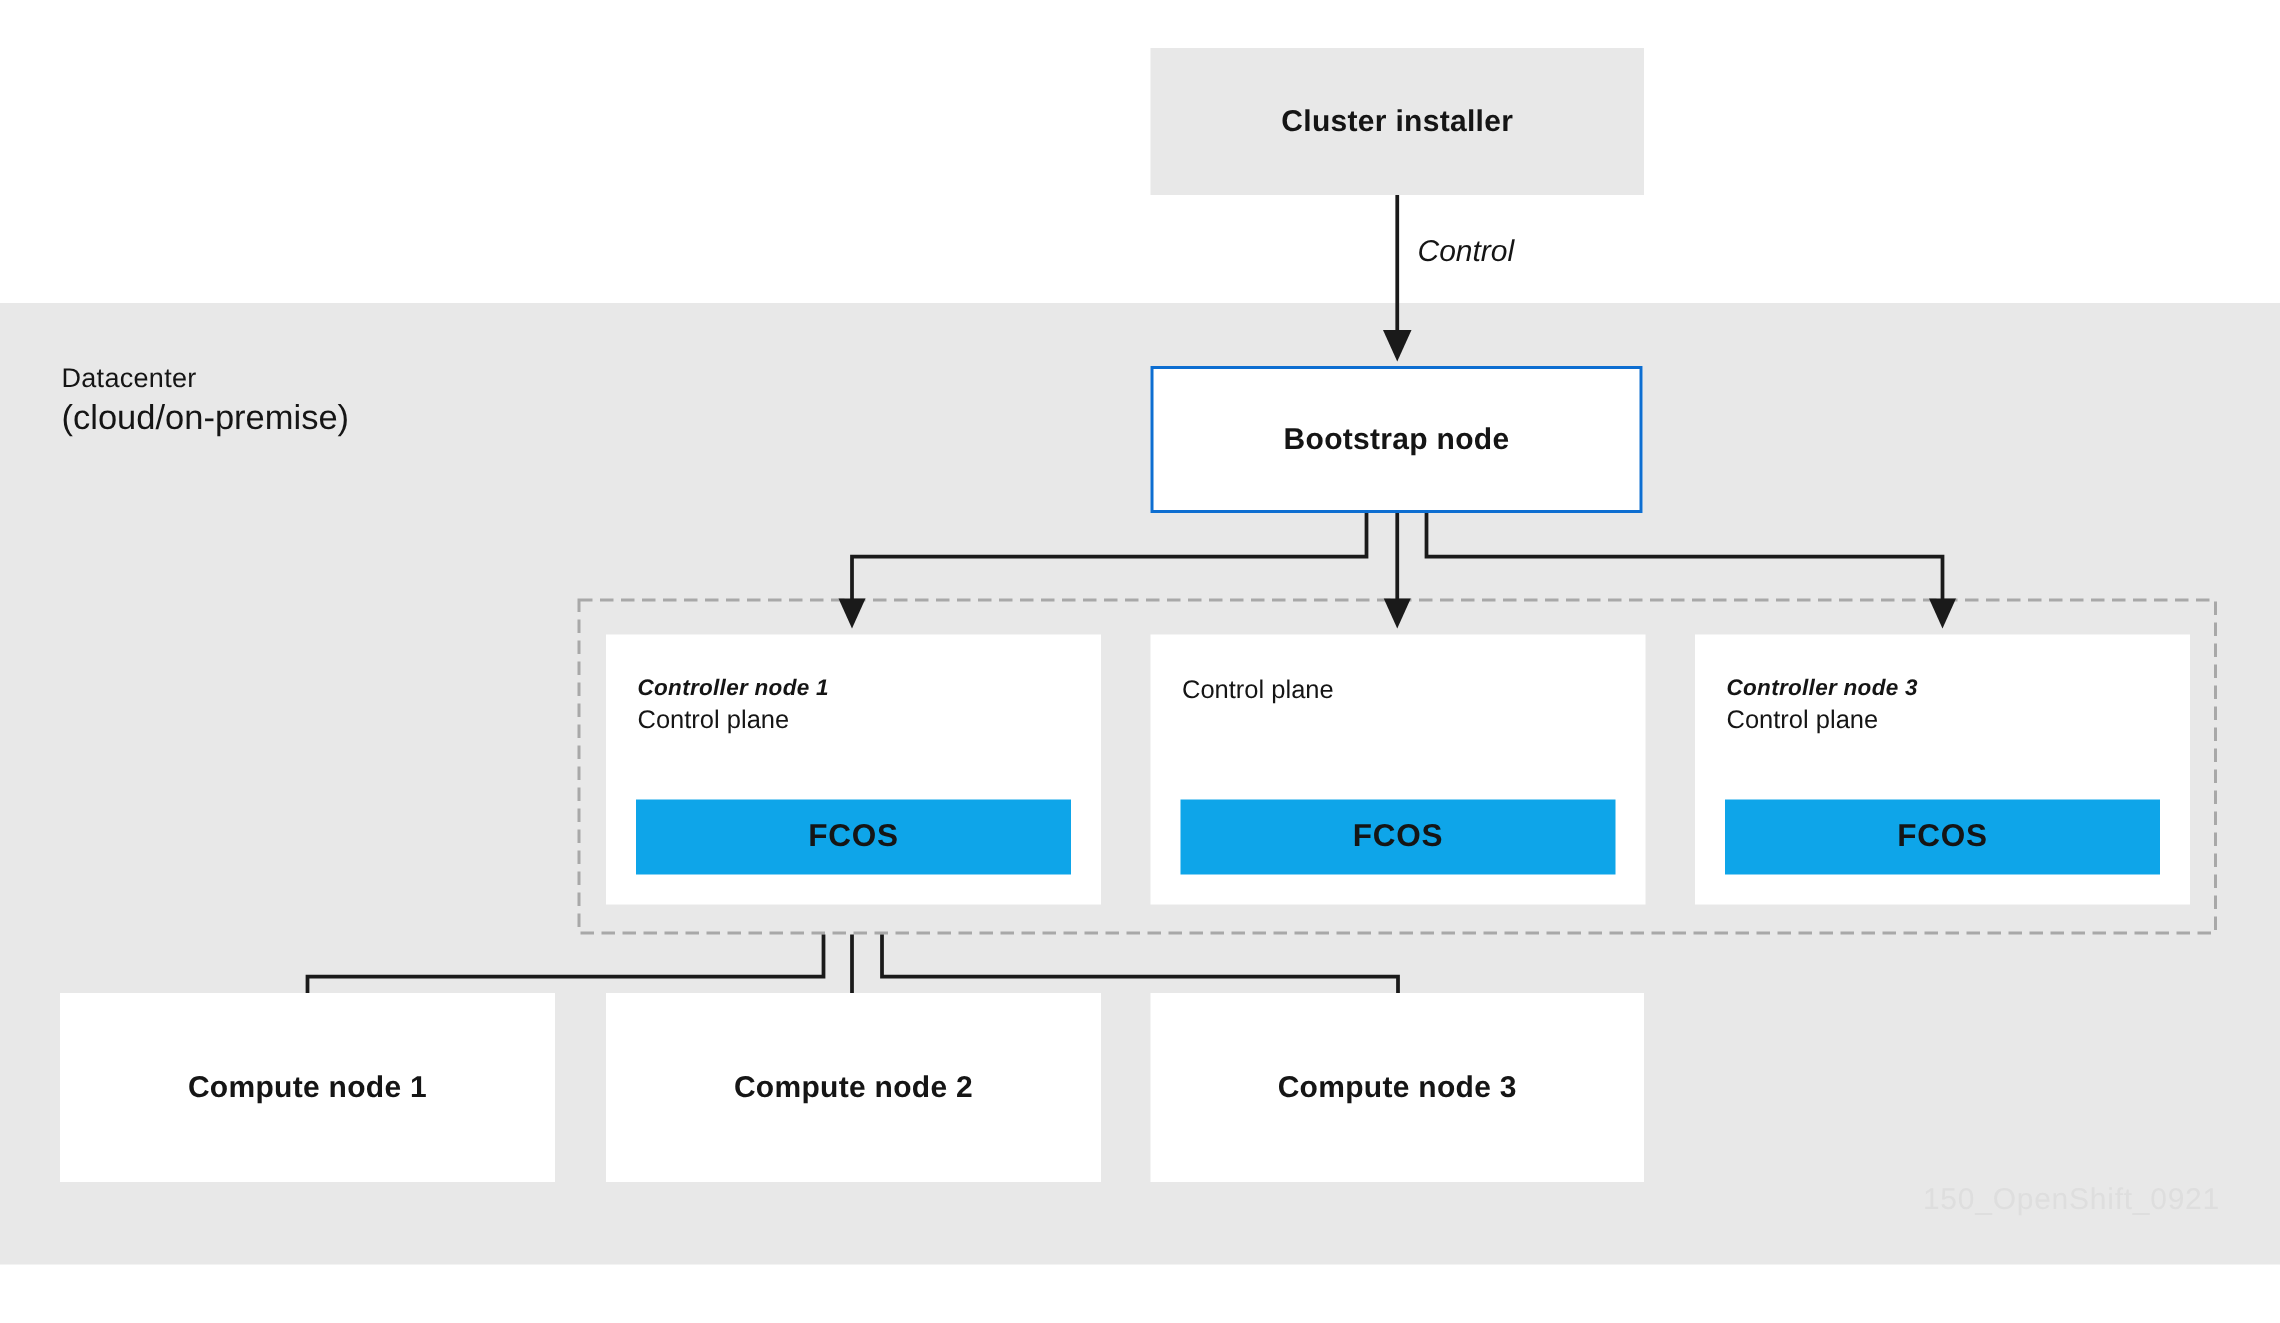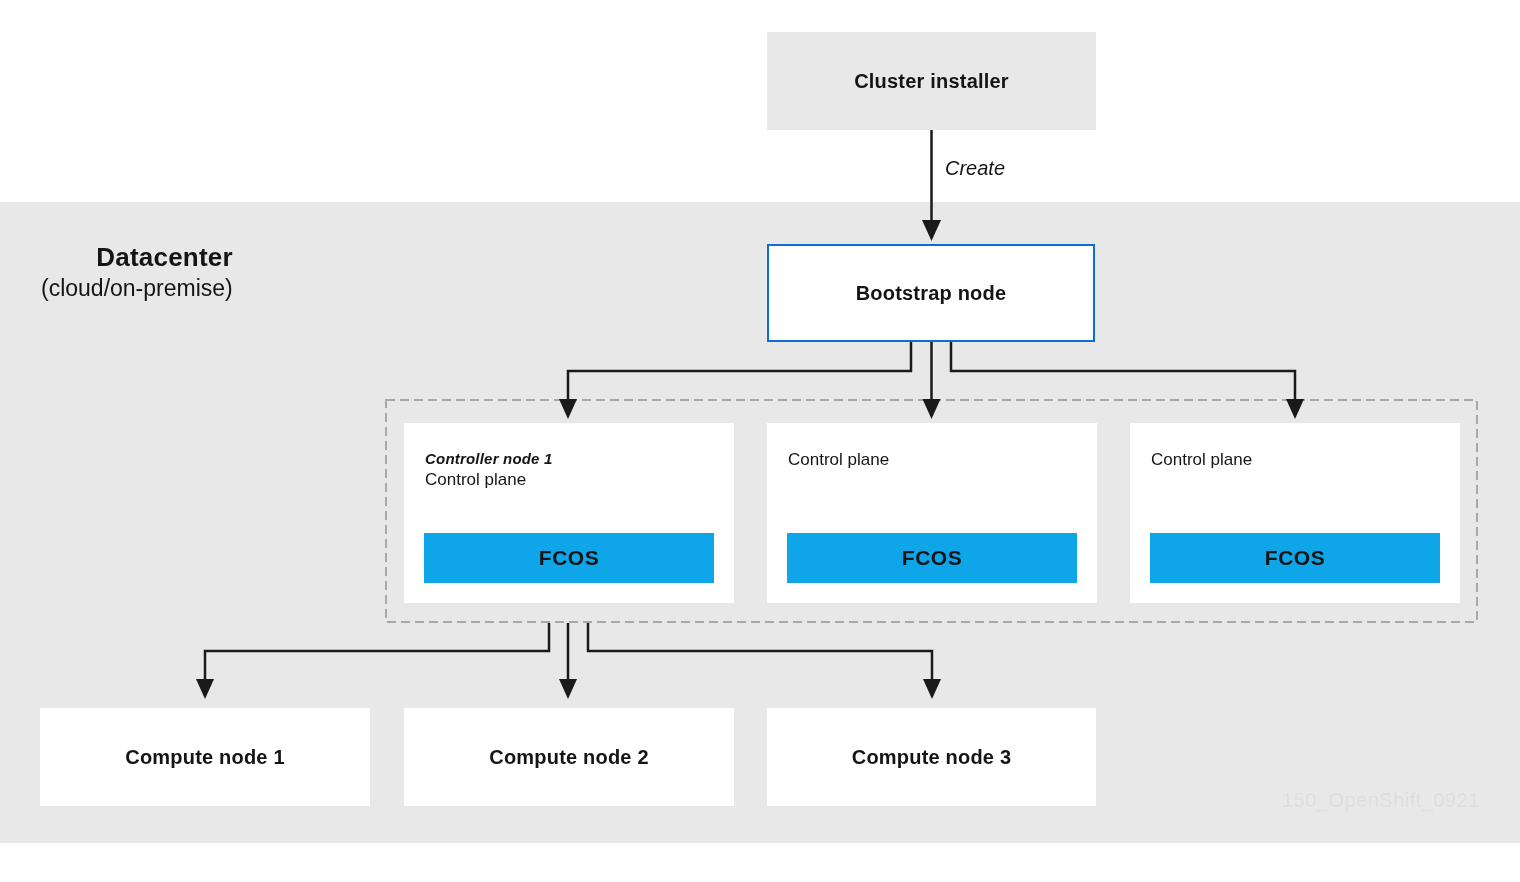--- a/index.html
+++ b/index.html
@@ -29,39 +29,39 @@
   .bootstrap{
     left:767px;top:244px;width:328px;height:98px;
     border:2.5px solid #0d6ed1;background:#ffffff;
   }
   .create-label{
     left:945px;top:157px;
     font-size:20px;font-style:italic;font-weight:400;
     z-index:3;
   }
   .dc-label{left:41px;top:241px;z-index:3;line-height:1.28;}
-  .dc-title{font-size:26px;font-weight:700;letter-spacing:.2px;text-align:right;}
+  .dc-title{font-size:18px;font-weight:400;letter-spacing:.2px;}
   .dc-sub{font-size:23px;font-weight:400;}
   .card{
     z-index:3;top:423px;width:330px;height:180px;
     background:#ffffff;box-sizing:border-box;
     padding:26px 0 0 21px;
   }
   .card-1{left:404px;}
   .card-2{left:767px;}
   .card-3{left:1130px;}
   .card-title{font-size:15px;font-weight:700;letter-spacing:.2px;line-height:1.3;font-style:italic;}
   .card-sub{font-size:17px;font-weight:400;line-height:1.3;}
   .fcos{
     position:absolute;left:20px;top:110px;right:20px;height:50px;
     background:#0ea5e9;
     display:flex;align-items:center;justify-content:center;
     font-size:21px;font-weight:600;letter-spacing:.5px;
   }
-  .compute{top:708px;width:330px;height:98px;}
+  .compute{top:662px;width:330px;height:126px;}
   .compute-1{left:40px;}
   .compute-2{left:404px;width:330px;}
   .compute-3{left:767px;width:329px;}
   .watermark{
     right:40px;top:789px;
     font-size:20px;font-weight:400;letter-spacing:.5px;
     color:#dedede;z-index:1;
   }
 </style>
 </head>
@@ -96,21 +96,21 @@
     <path d="M559 679 L577 679 L568 699 Z" fill="#1a1a1a"></path>
 
     <path d="M588 623 V651 H932 V680" fill="none" stroke="#1a1a1a" stroke-width="2.5"></path>
     <path d="M923 679 L941 679 L932 699 Z" fill="#1a1a1a"></path>
   </svg>
 
   <div class="abs node gray-box installer">
     <span>Cluster installer</span>
   </div>
 
-  <div class="abs create-label">Create</div>
+  <div class="abs create-label">Control</div>
 
   <div class="abs dc-label">
     <div class="dc-title">Datacenter</div>
     <div class="dc-sub">(cloud/on-premise)</div>
   </div>
 
   <div class="abs node bootstrap">
     <span>Bootstrap node</span>
   </div>
 
@@ -123,20 +123,21 @@
   </div>
 
   <div class="abs card card-2">
     <div class="card-sub">Control plane</div>
     <div class="fcos">
       <span>FCOS</span>
     </div>
   </div>
 
   <div class="abs card card-3">
+    <div class="card-title">Controller node 3</div>
     <div class="card-sub">Control plane</div>
     <div class="fcos">
       <span>FCOS</span>
     </div>
   </div>
 
   <div class="abs node white-box compute compute-1">
     <span>Compute node 1</span>
   </div>
   <div class="abs node white-box compute compute-2">

